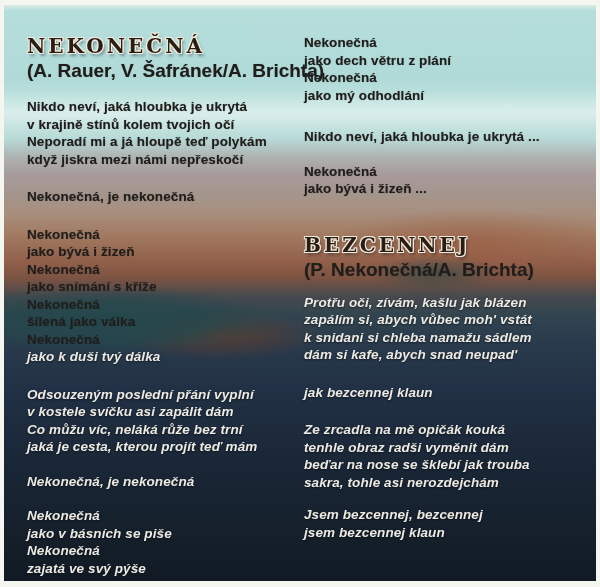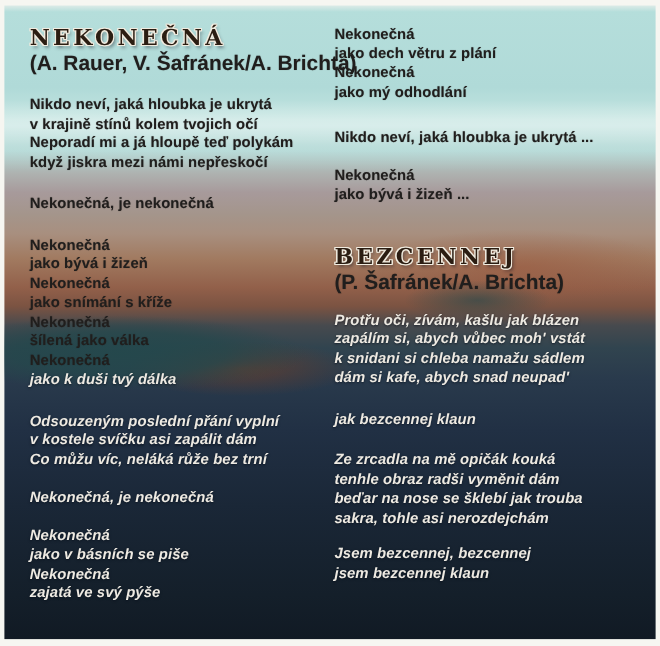--- a/index.html
+++ b/index.html
@@ -26,21 +26,21 @@
       linear-gradient(180deg, rgba(255,255,255,0) 15%, rgba(255,255,255,0.38) 19%, rgba(255,255,255,0.12) 22%, rgba(255,255,255,0) 26%),
       
       linear-gradient(180deg,
         #dcebe7 0%, #b5dedb 1%, #b0dad8 13%, #c4e5e1 18%, #b2d8d5 23%,
         #aeb2b0 26.5%, #a79a9b 29.5%, #a4958b 33%, #a88f7f 36%,
         #a17a60 40%, #92604a 44.5%, #7b5342 47.5%, #474a4e 50.5%,
         #31444f 54%, #293a4c 59%, #213044 67%, #1a2737 79%,
         #141f2a 93%, #111a24 100%);
   }
   
-  .col{position:absolute;top:17px;}
+  .col{position:absolute;top:29px;}
   .col-left{left:23px;width:266px;}
   .col-right{left:300px;width:286px;}
   .song-title{
     font-family:"DejaVu Serif", serif;
     font-weight:bold;font-size:20px;line-height:24px;letter-spacing:3px;
     color:#2b1d12;white-space:nowrap;margin:0 0 4px 0;
     text-shadow:
       -1px -1px 0 #f0ebdf, 1px -1px 0 #f0ebdf, -1px 1px 0 #f0ebdf, 1px 1px 0 #f0ebdf,
       0 -1px 0 #f0ebdf, 0 1px 0 #f0ebdf, -1px 0 0 #f0ebdf, 1px 0 0 #f0ebdf,
       2px 3px 3px rgba(25,25,35,0.45);
@@ -86,20 +86,21 @@
         <div class="ln dark">Nekonečná</div>
         <div class="ln dark">šílená jako válka</div>
         <div class="ln dark">Nekonečná</div>
         <div class="ln light">jako k duši tvý dálka</div>
       </div>
 
       <div class="stanza g17">
         <div class="ln light">Odsouzeným poslední přání vyplní</div>
         <div class="ln light">v kostele svíčku asi zapálit dám</div>
         <div class="ln light">Co můžu víc, neláká růže bez trní</div>
+        <div class="ln light">jaká je cesta, kterou projít teď mám</div>
       </div>
 
       <div class="stanza g17">
         <div class="ln light">Nekonečná, je nekonečná</div>
       </div>
 
       <div class="stanza">
         <div class="ln light">Nekonečná</div>
         <div class="ln light">jako v básních se piše</div>
         <div class="ln light">Nekonečná</div>
@@ -118,21 +119,21 @@
       <div class="stanza g17">
         <div class="ln dark">Nikdo neví, jaká hloubka je ukrytá ...</div>
       </div>
 
       <div class="stanza g35">
         <div class="ln dark">Nekonečná</div>
         <div class="ln dark">jako bývá i žizeň ...</div>
       </div>
 
       <h1 class="song-title">BEZCENNEJ</h1>
-      <div class="credits g15">(P. Šafránek/A. Brichta)</div>
+      <div class="credits g15">(P. Nekonečná/A. Brichta)</div>
 
       <div class="stanza g20">
         <div class="ln light">Protřu oči, zívám, kašlu jak blázen</div>
         <div class="ln light">zapálím si, abych vůbec moh' vstát</div>
         <div class="ln light">k snidani si chleba namažu sádlem</div>
         <div class="ln light">dám si kafe, abych snad neupad'</div>
       </div>
 
       <div class="stanza g20">
         <div class="ln light">jak bezcennej klaun</div>

